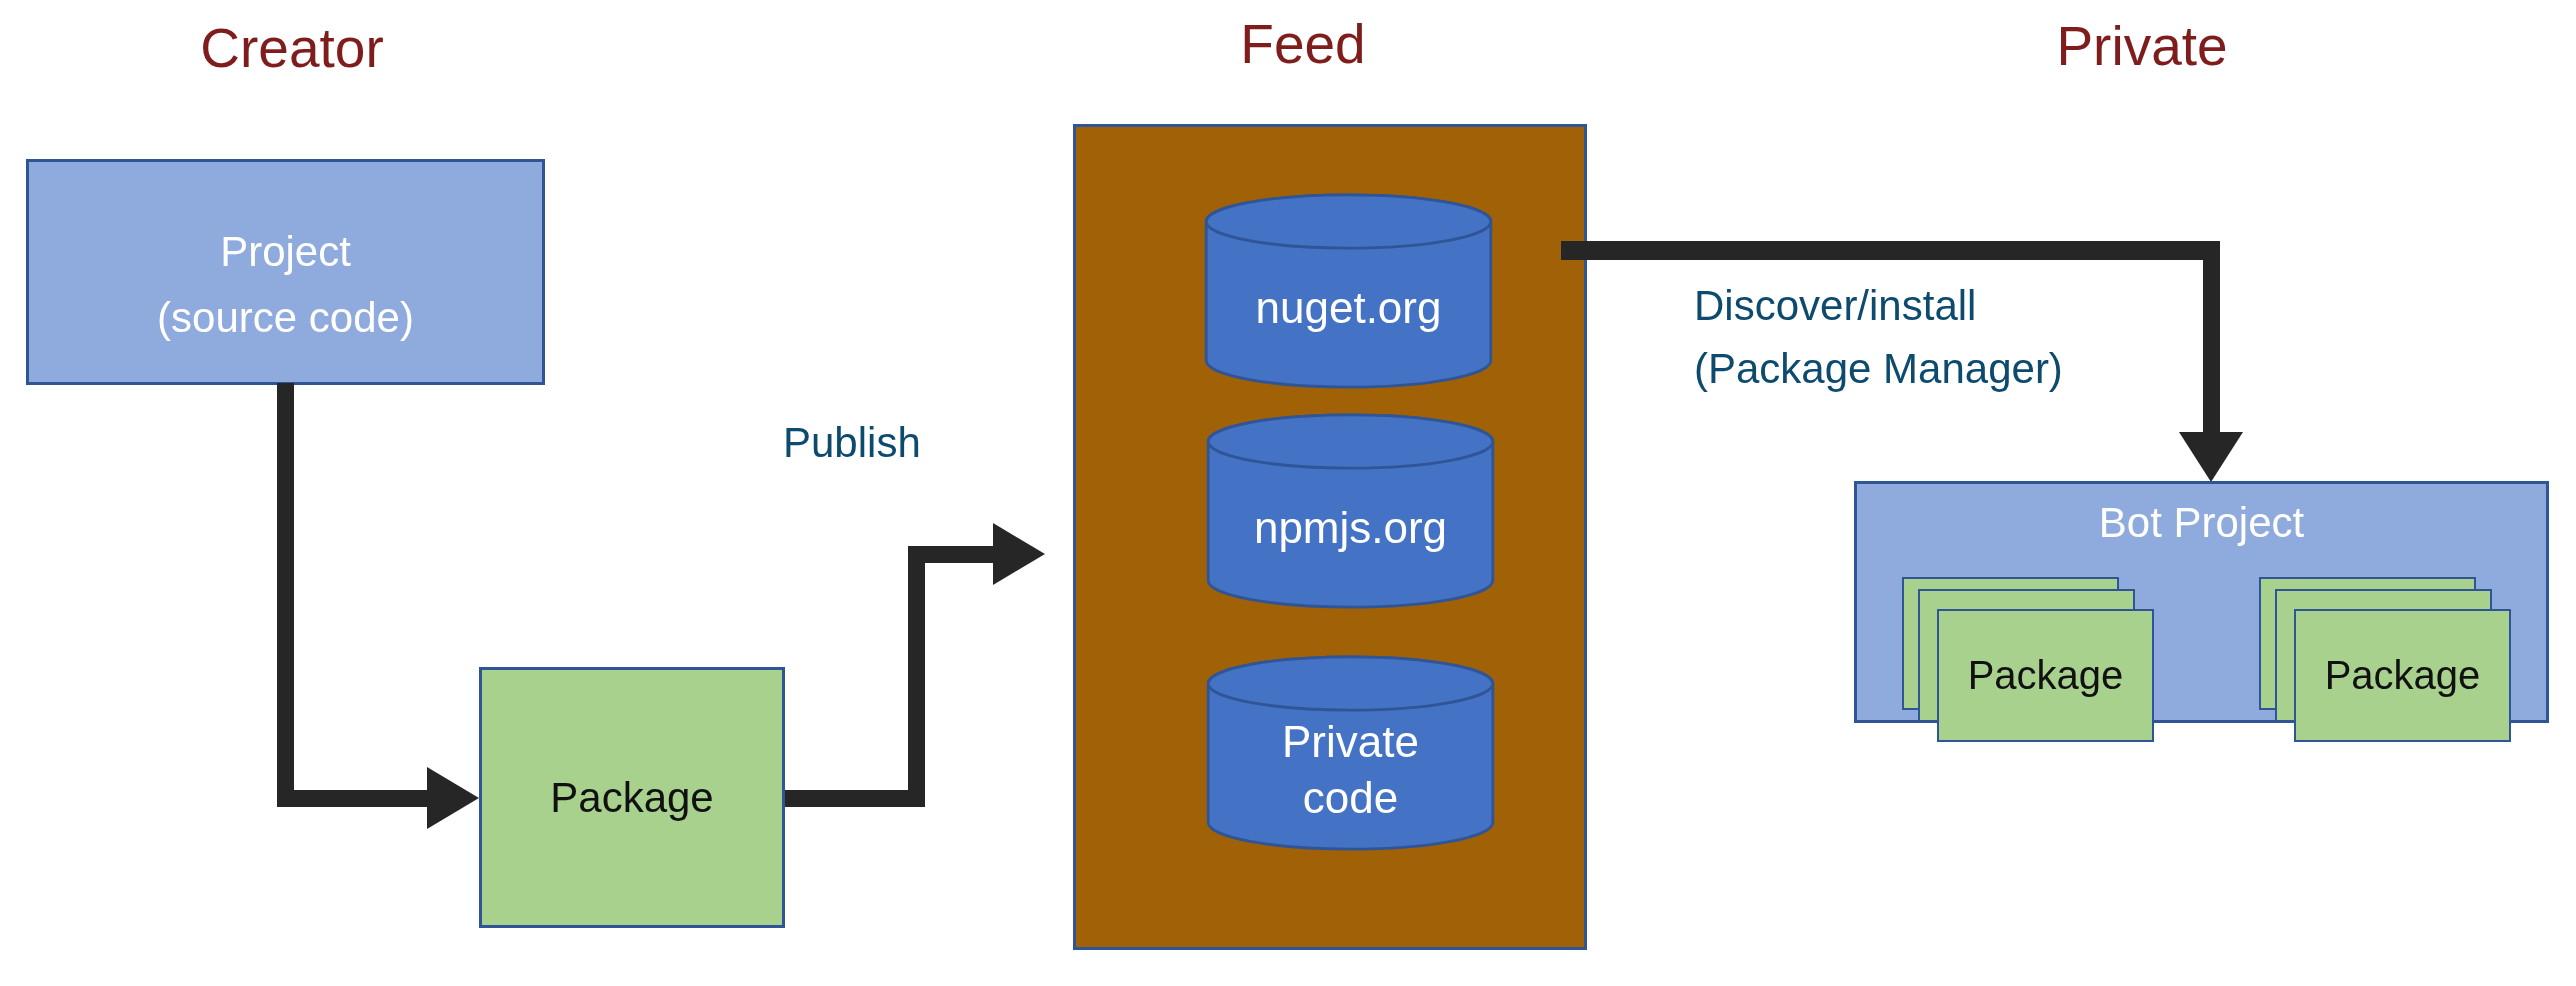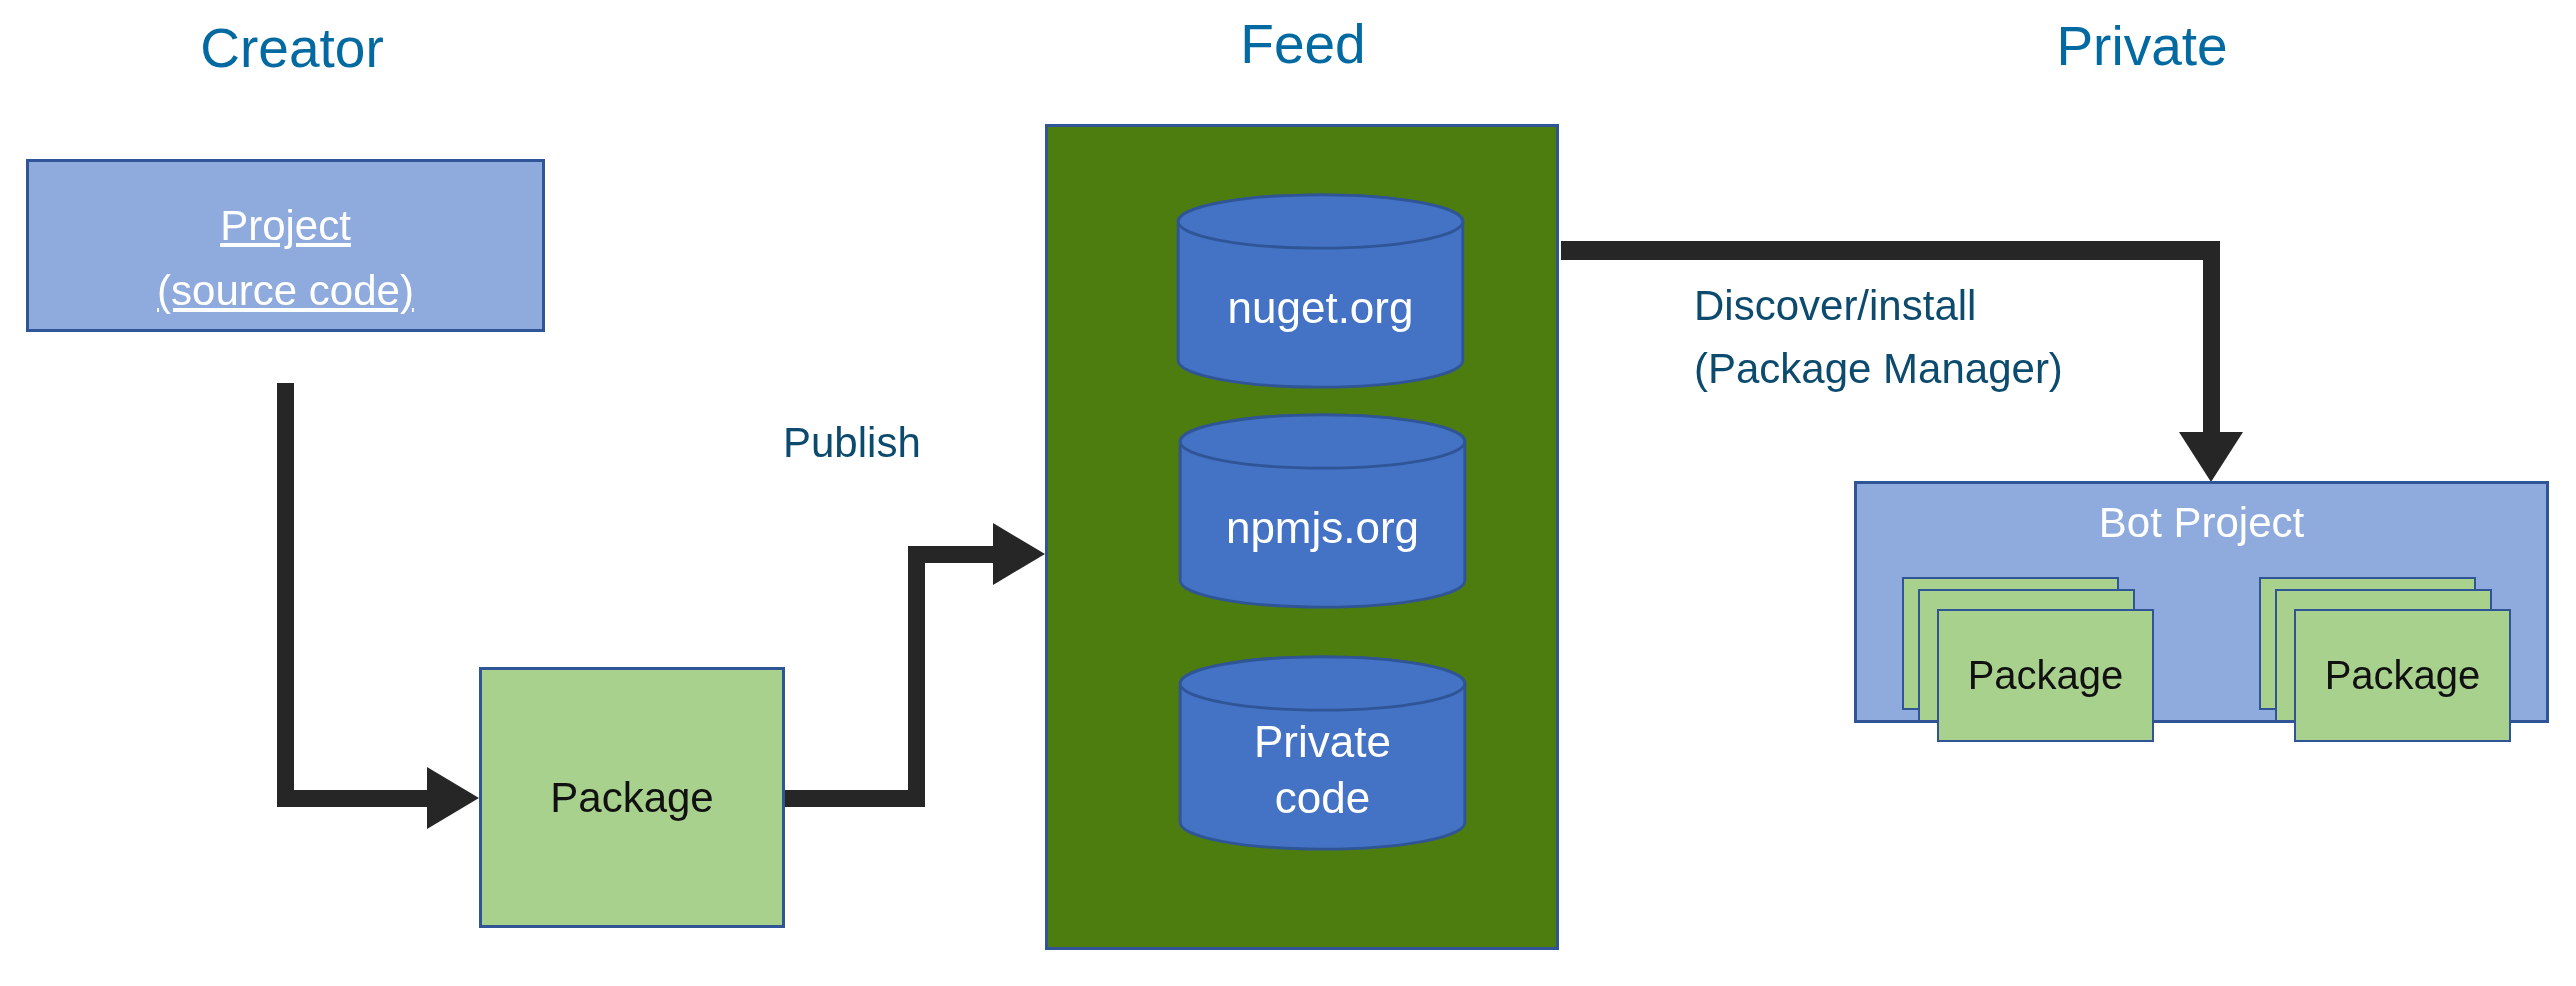--- a/index.html
+++ b/index.html
@@ -3,32 +3,32 @@
 <meta charset="utf-8">
 <style>
   html,body{margin:0;padding:0;background:#ffffff;}
   .canvas{
     position:relative;width:2576px;height:987px;background:#ffffff;overflow:hidden;
     font-family:"Liberation Sans", sans-serif;
   }
   
   .heading{
     position:absolute;transform:translateX(-50%);
-    font-size:55px;color:#0369a1;white-space:nowrap;line-height:1.15;font-weight:400;
+    font-size:55px;color:#7f1d1d;white-space:nowrap;line-height:1.15;font-weight:400;
   }
   
   .box{position:absolute;box-sizing:border-box;border:3.8px solid #2F5597;}
   .box-blue{background:#8FAADC;}
   .box-green{background:#A9D18E;}
-  .feed-panel{background:#4d7c0f;}
+  .feed-panel{background:#a16207;margin-left:28px;}
 
   .project-box{
-    left:26px;top:159px;width:519px;height:173px;
+    left:26px;top:159px;width:519px;height:226px;
     display:flex;flex-direction:column;align-items:center;justify-content:center;
-    color:#ffffff;font-size:42px;line-height:1.55;text-align:center;padding-top:25px;text-decoration:underline;
+    color:#ffffff;font-size:42px;line-height:1.55;text-align:center;padding-top:25px;
   }
   .package-box{
     left:479px;top:667px;width:306px;height:261px;
     display:flex;align-items:center;justify-content:center;
     color:#111111;font-size:42px;
   }
   .feed-box{left:1045px;top:124px;width:514px;height:826px;}
 
   
   .cylinder{position:absolute;width:291px;height:198px;}

